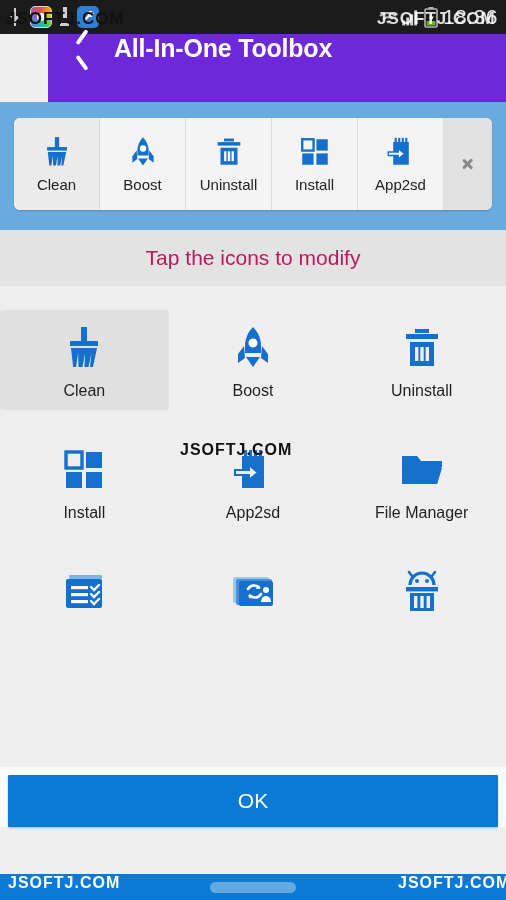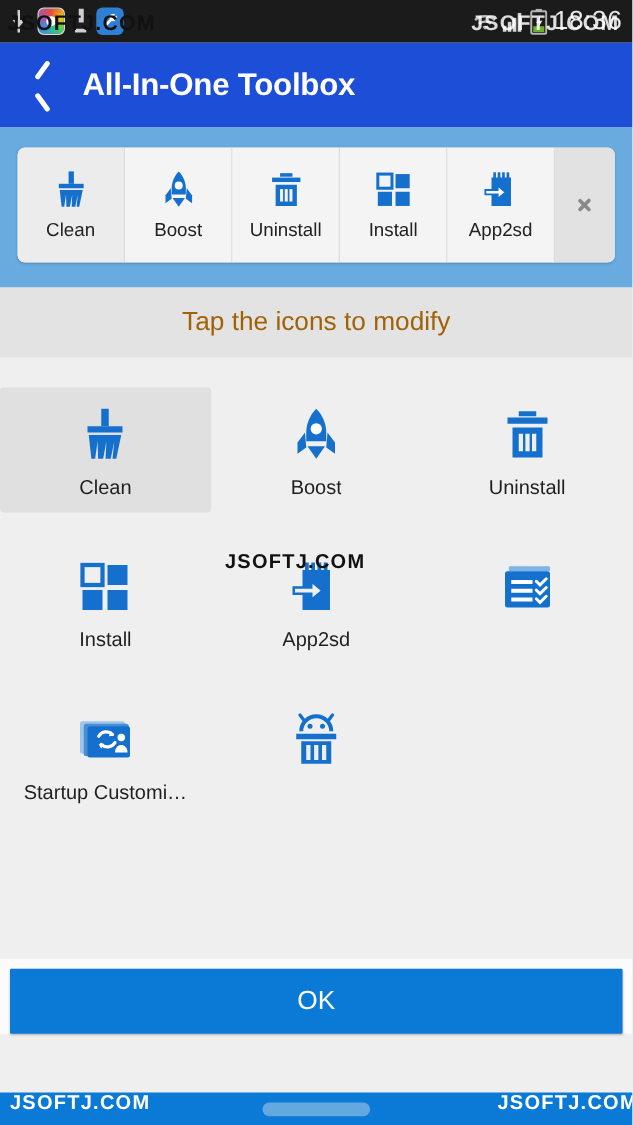--- a/index.html
+++ b/index.html
@@ -35,22 +35,22 @@
     display:flex; align-items:center; justify-content:center;
     color:#fff; font-size:13px;
   }
   .barsicon{ width:9px; height:20px; position:relative; }
   .barsicon i{ position:absolute; background:#cfcfcf; display:block; }
   .barsicon i:nth-child(1){ left:3px; top:0; width:4px; height:11px; }
   .barsicon i:nth-child(2){ left:0; top:16px; width:9px; height:3px; }
 
   
   .header{
-    height:68px; background:#1d4ed8; display:flex; align-items:center;
-    padding:0 0 0 22px; color:#fff;
+    height:68px; background:#6d28d9; display:flex; align-items:flex-start;
+    padding:0 0 0 22px; color:#fff;margin-left:48px;
   }
   .back-chevron{
     width:26px; height:30px; position:relative; cursor:pointer; flex:0 0 auto;
   }
   .back-chevron::before,.back-chevron::after{
     content:""; position:absolute; left:7px; width:17px; height:4px;
     background:#fff; border-radius:2px;
   }
   .back-chevron::before{ top:8px; transform:rotate(-54deg); transform-origin:left center; }
   .back-chevron::after{ top:20px; transform:rotate(54deg); transform-origin:left center; }
@@ -82,21 +82,21 @@
     content:""; position:absolute; left:2px; width:13px; height:3px;
     background:#8a8a8a; border-radius:2px;
   }
   .chev-r::before{ top:5px; transform:rotate(45deg); transform-origin:left center; }
   .chev-r::after{ top:14px; transform:rotate(-45deg); transform-origin:left center; }
 
   
   .hint{
     height:56px; background:#e3e3e3; display:flex;
     align-items:center; justify-content:center;
-    font-size:21px; color:#a16207;
+    font-size:21px; color:#be185d;
   }
 
   
   .grid-wrap{ background:#efefef; padding:24px 0 10px 0; height:481px; }
   .grid{ display:grid; grid-template-columns:repeat(3,1fr); row-gap:22px; }
   .cell{
     display:flex; flex-direction:column; align-items:center; justify-content:flex-start;
     gap:10px; padding:14px 6px 10px 6px; cursor:pointer;
     border-radius:3px;
   }
@@ -302,20 +302,31 @@
           <rect x="15" y="4" width="3" height="7" fill="#1570cd"></rect>
           <rect x="20" y="4" width="3" height="7" fill="#1570cd"></rect>
           <rect x="25" y="4" width="3" height="7" fill="#1570cd"></rect>
           <rect x="30" y="4" width="3" height="7" fill="#1570cd"></rect>
           <path d="M6 24 h14 v-5 l9 7.5 -9 7.5 v-5 H6z" fill="#efefef" stroke="#1570cd" stroke-width="2"></path>
         </svg>
         <div class="cell-label">App2sd</div>
       </div>
     </div>
 
+    <div class="cell">
+      <div class="cell-inner">
+        <svg class="cell-icon" viewBox="0 0 48 48">
+          <path d="M4 10 h15 l4 5 h21 v6 H4z" fill="#1570cd"></path>
+          <path d="M4 19 h40 l-5 19 H4z" fill="#1570cd"></path>
+          <path d="M4 21 h34 l-5 16 H4z" fill="#efefef" opacity="0"></path>
+          <path d="M9 22 h35 l-5 16 H4z" fill="#1570cd"></path>
+        </svg>
+        <div class="cell-label">File Manager</div>
+      </div>
+    </div>
 
 
     <div class="cell">
       <div class="cell-inner">
         <svg class="cell-icon" viewBox="0 0 48 48">
           <rect x="9" y="7" width="33" height="4" rx="1" fill="#7fb4e6"></rect>
           <rect x="6" y="11" width="36" height="29" rx="2" fill="#1570cd"></rect>
           <rect x="11" y="18" width="17" height="3.2" fill="#ffffff"></rect>
           <rect x="11" y="25" width="17" height="3.2" fill="#ffffff"></rect>
           <rect x="11" y="32" width="17" height="3.2" fill="#ffffff"></rect>
@@ -331,21 +342,20 @@
         <svg class="cell-icon" viewBox="0 0 48 48">
           <rect x="4" y="9" width="36" height="26" rx="2" fill="#9cc6ea"></rect>
           <rect x="7" y="11" width="36" height="26" rx="2" fill="#4a8fd4"></rect>
           <rect x="10" y="13" width="34" height="25" rx="2" fill="#1570cd"></rect>
           <path d="M19 21 a7 7 0 0 1 11-1.5 M32 26 a7 7 0 0 1 -11 1.5" fill="none" stroke="#fff" stroke-width="2.6" stroke-linecap="round"></path>
           <path d="M29 17 l2 3.5 l-4 .4z" fill="#fff"></path>
           <path d="M21 31 l-2 -3.6 l4 -.4z" fill="#fff"></path>
           <circle cx="37" cy="22" r="3" fill="#fff"></circle>
           <path d="M32 34 c0-4 2.5-6 5-6 s5 2 5 6z" fill="#fff"></path>
         </svg>
-        <div class="cell-label">Startup Customi…</div>
       </div>
     </div>
 
     <div class="cell">
       <div class="cell-inner">
         <svg class="cell-icon" viewBox="0 0 48 48">
           <path d="M12 17 a12 12 0 0 1 24 0" fill="none" stroke="#1570cd" stroke-width="3.2"></path>
           <path d="M14 8 L11 4 M34 8 L37 4" stroke="#1570cd" stroke-width="2.6" stroke-linecap="round"></path>
           <circle cx="19" cy="13" r="2" fill="#1570cd"></circle>
           <circle cx="29" cy="13" r="2" fill="#1570cd"></circle>

